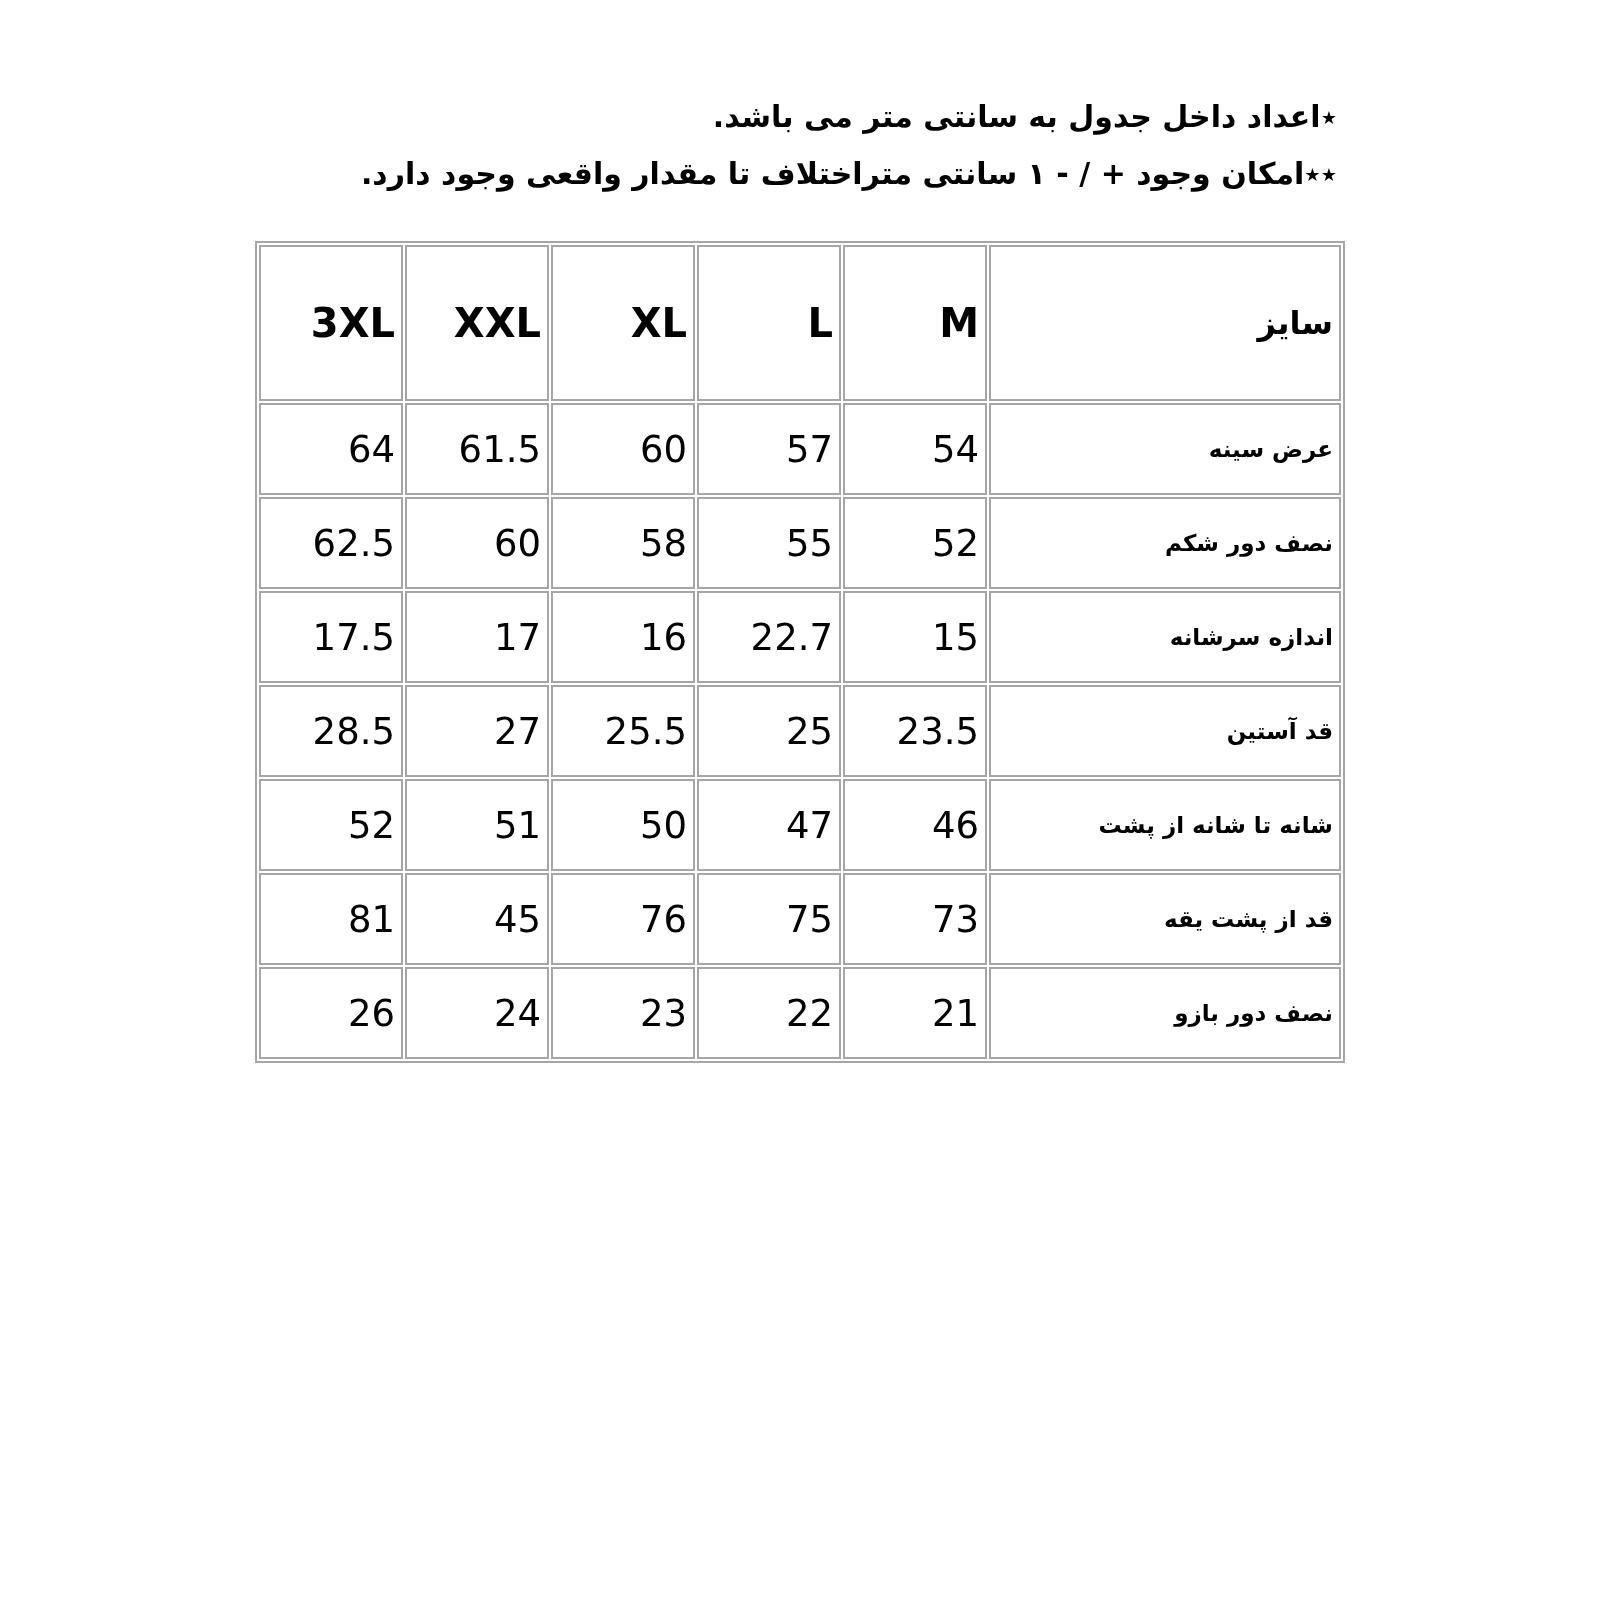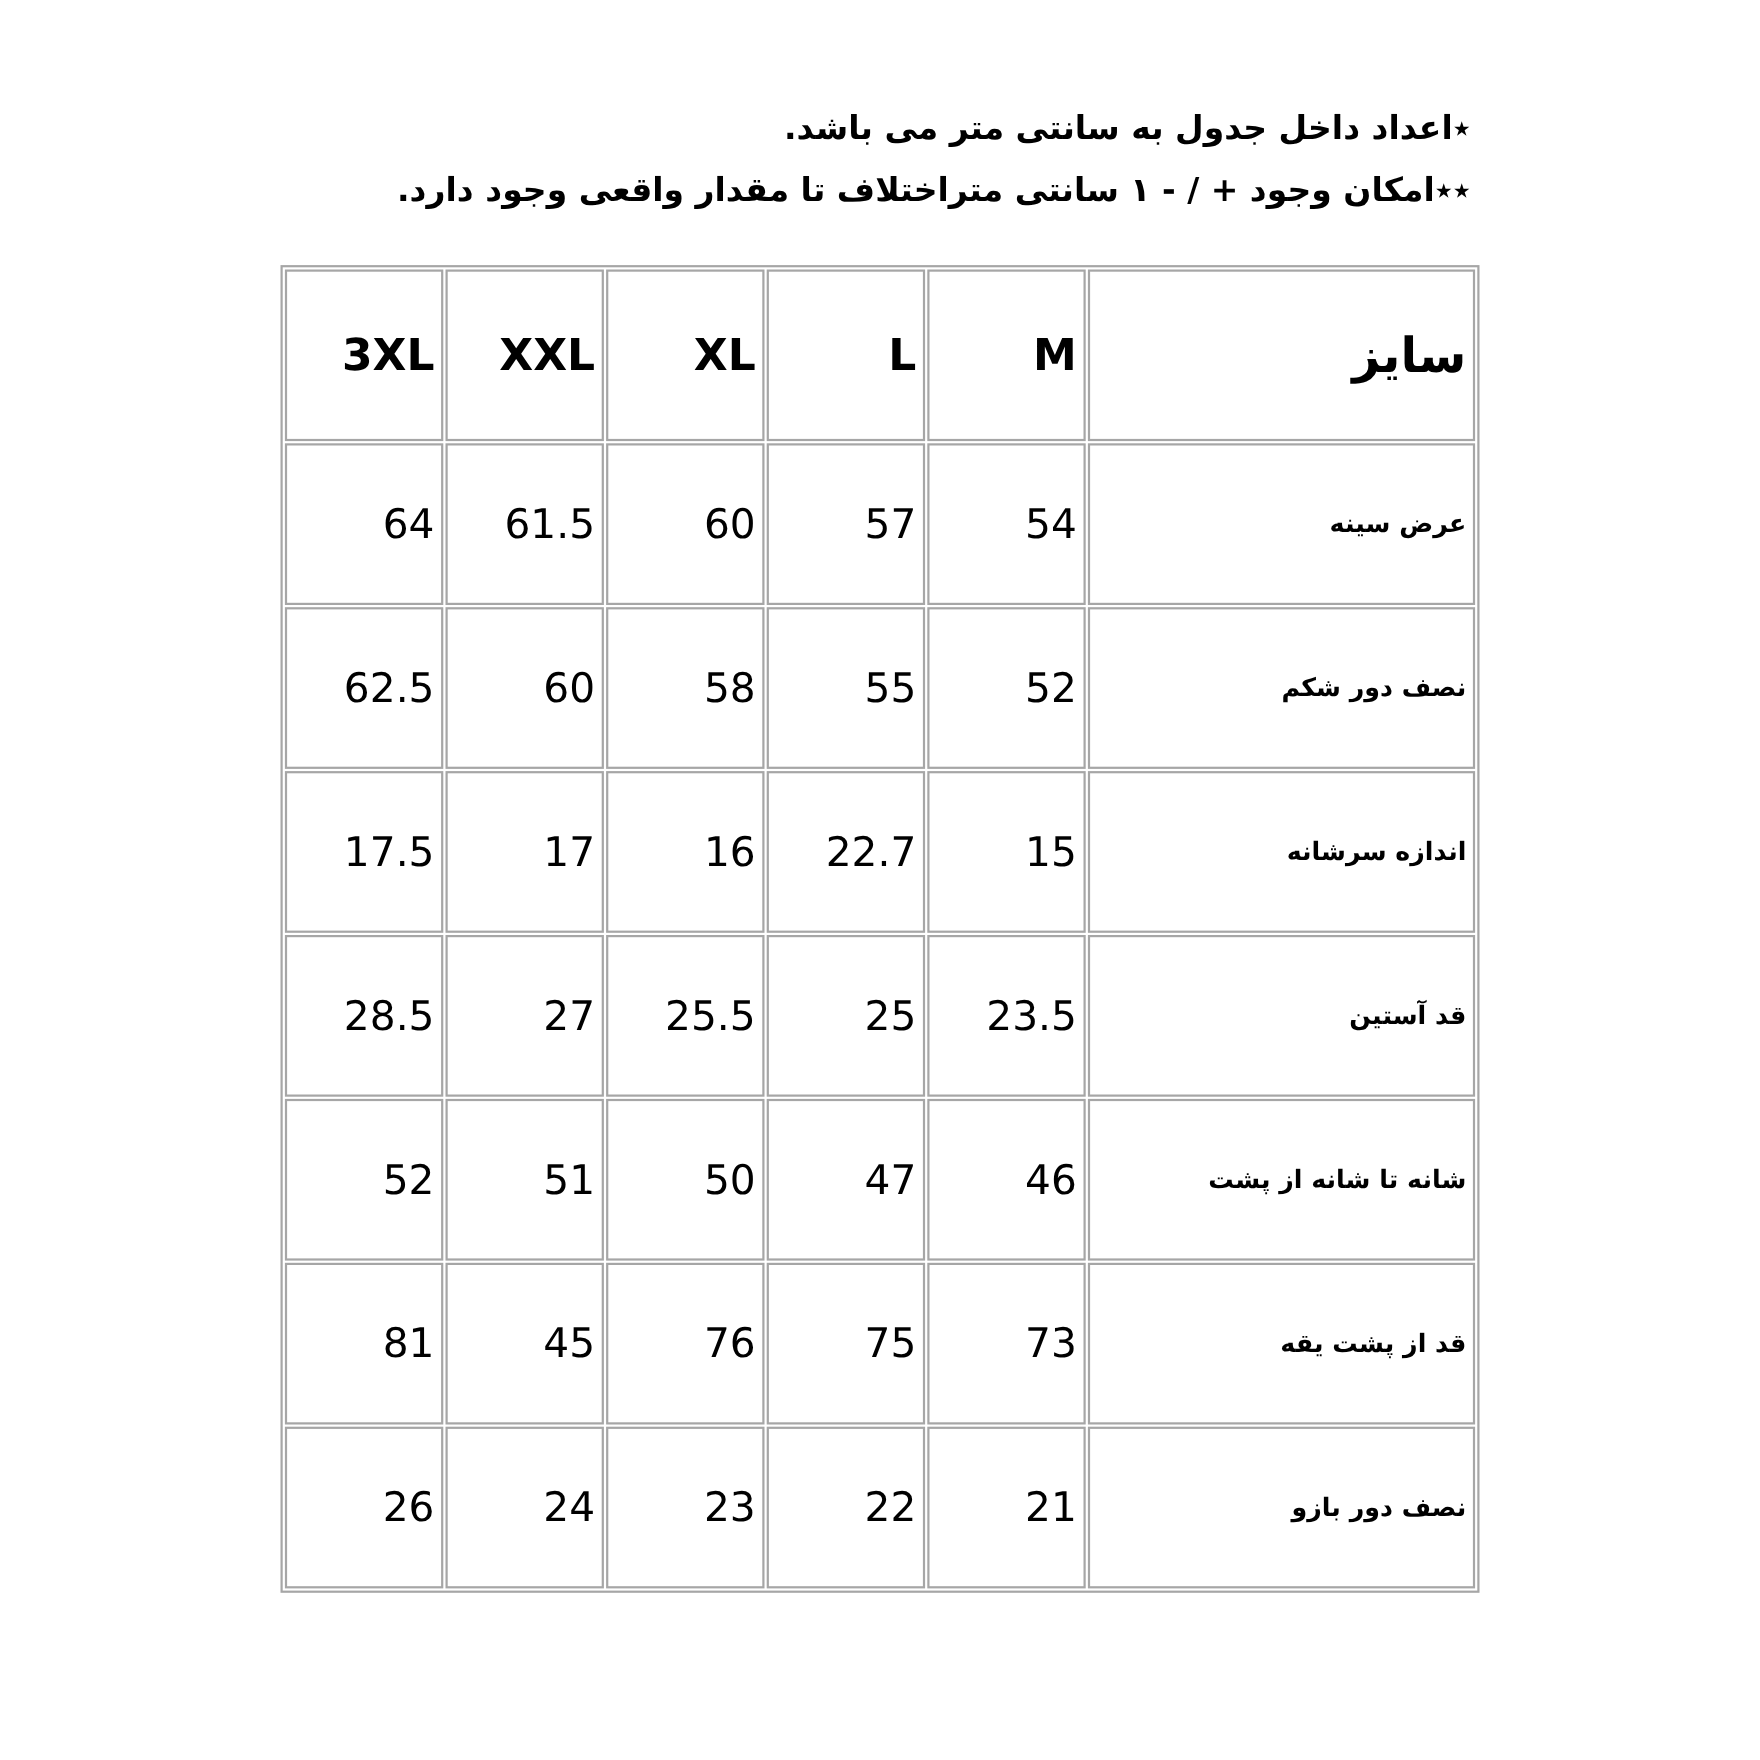--- a/index.html
+++ b/index.html
@@ -50,24 +50,24 @@
     vertical-align:middle;
     padding:0 6px;
     overflow:hidden;
   }
   table.size-chart thead th{
     height:156px;
     font-size:40px;
     font-weight:700;
   }
   table.size-chart thead th.corner{
-    font-size:44px;
+    font-size:32px;
   }
   table.size-chart tbody td{
-    height:147px;
+    height:92px;
     font-size:37px;
     font-weight:400;
   }
   table.size-chart tbody td.row-label{
     font-size:23px;
     font-weight:700;
   }
 </style>
 </head>
 <body>

